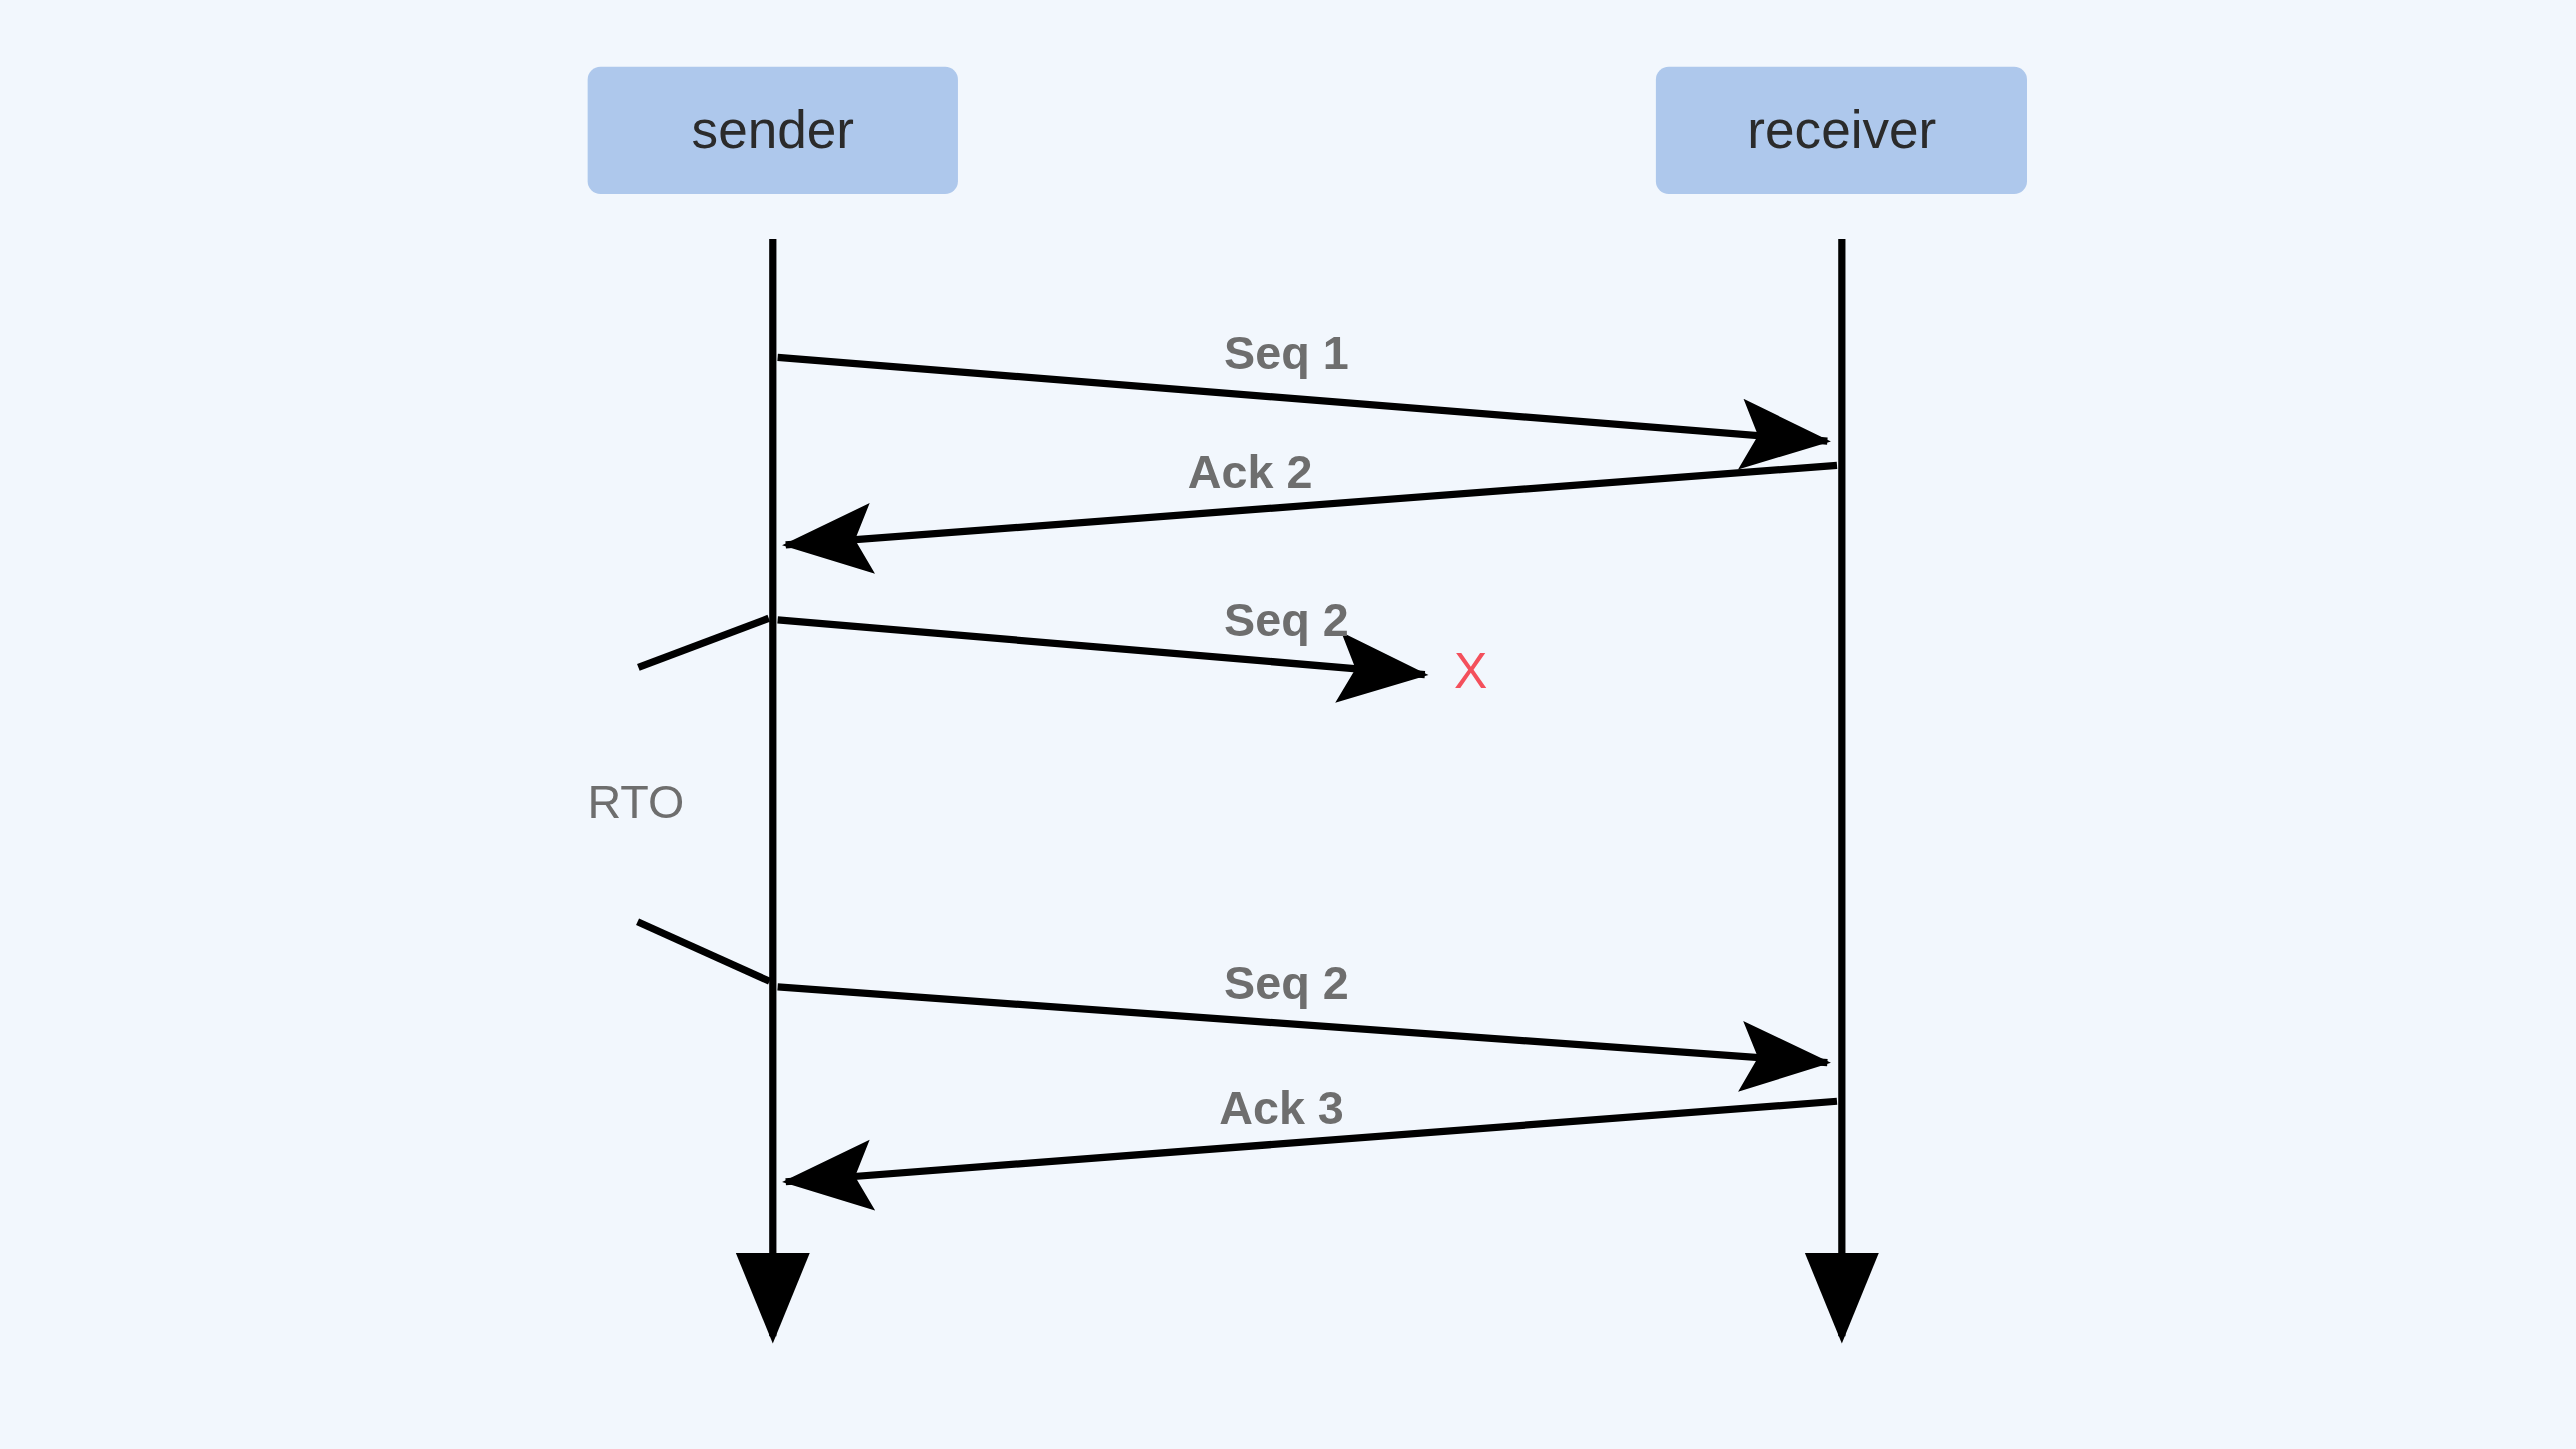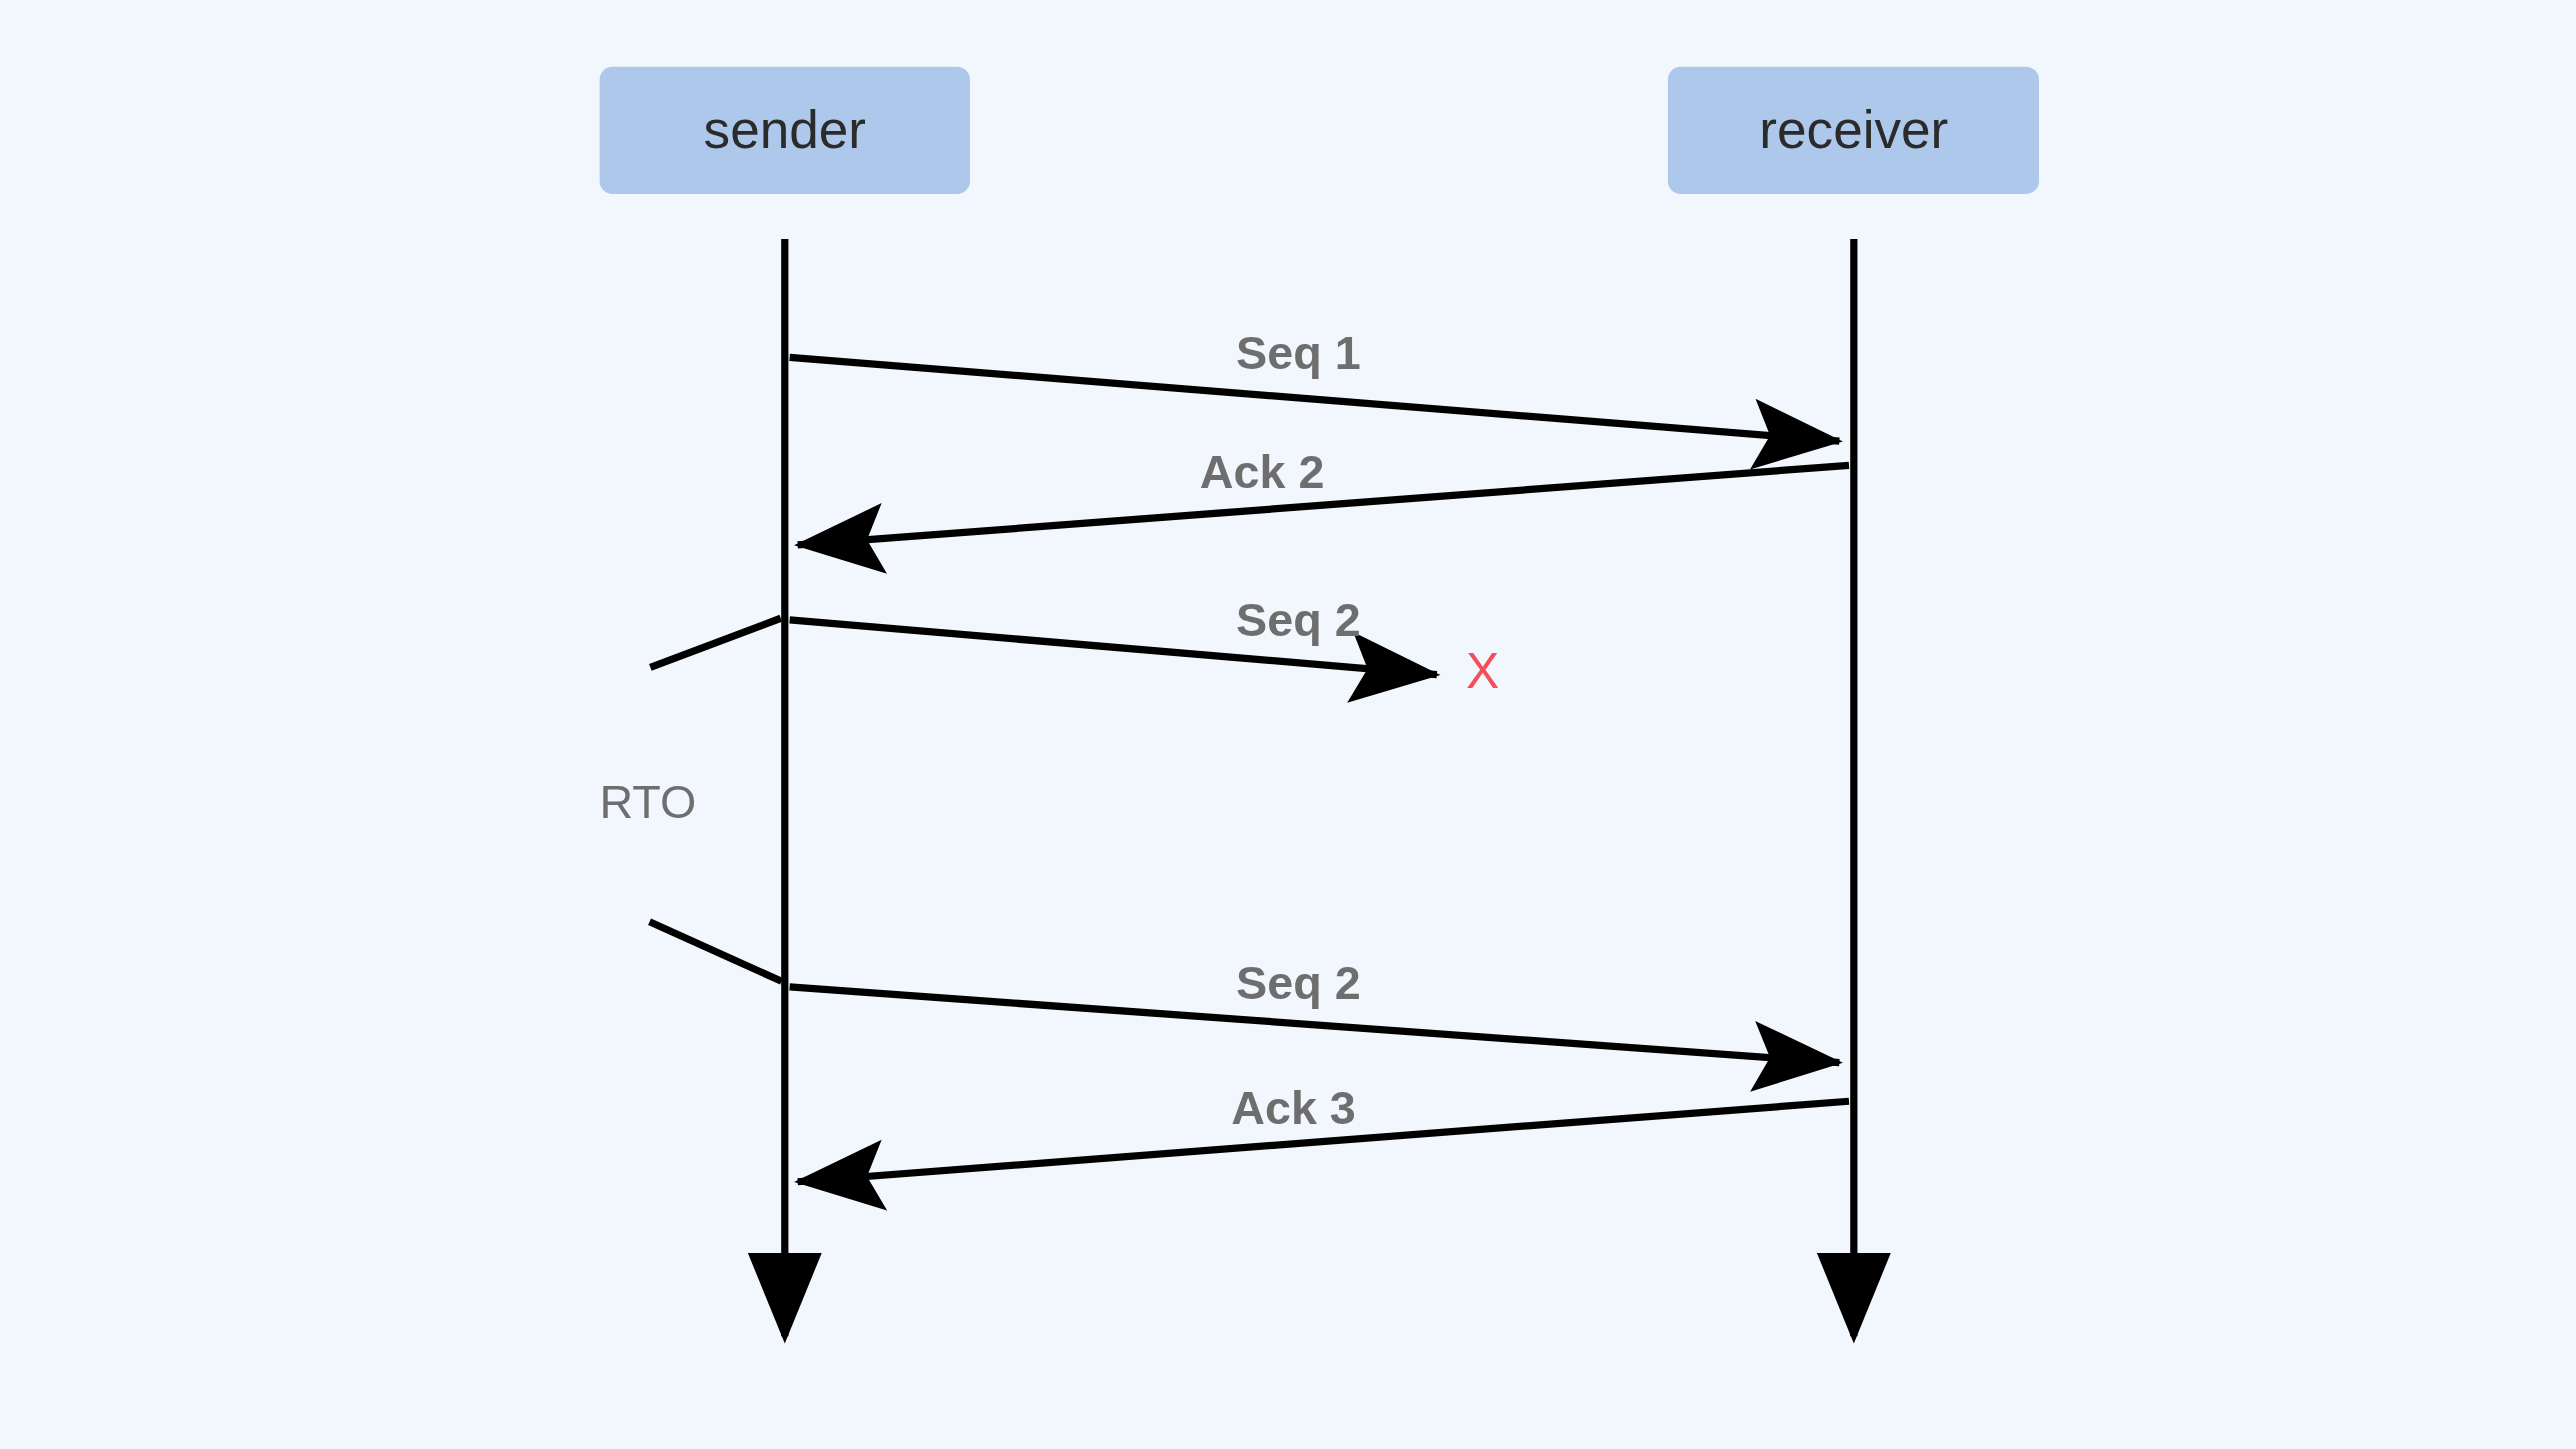--- a/index.html
+++ b/index.html
@@ -11,21 +11,20 @@
     width: 2576px;
     height: 1449px;
     background: #f2f7fd;
     font-family: "Liberation Sans", sans-serif;
     overflow: hidden;
   }
   #diagram-root {
     position: relative;
     width: 2092px;
     height: 1449px;
-    margin-left: 12px;
   }
   svg#sequence-canvas {
     position: absolute;
     top: 0;
     left: 0;
     width: 2576px;
     height: 1449px;
     display: block;
   }
   .participant-box {

